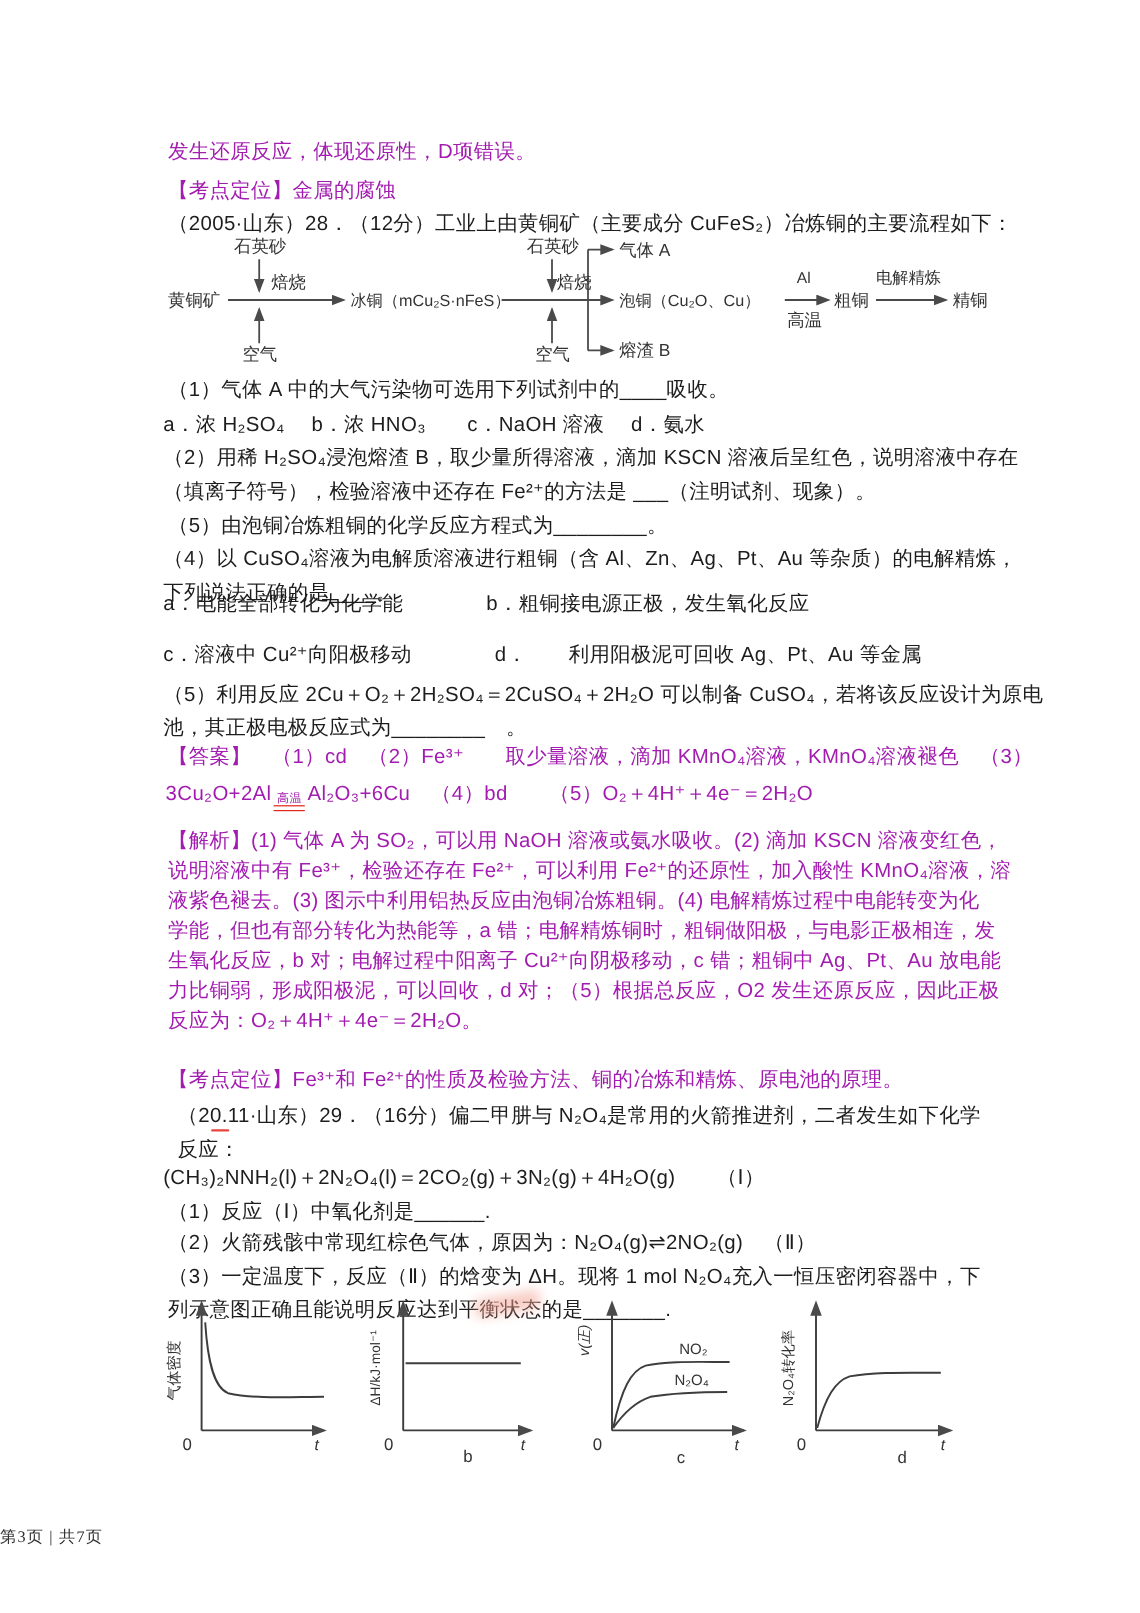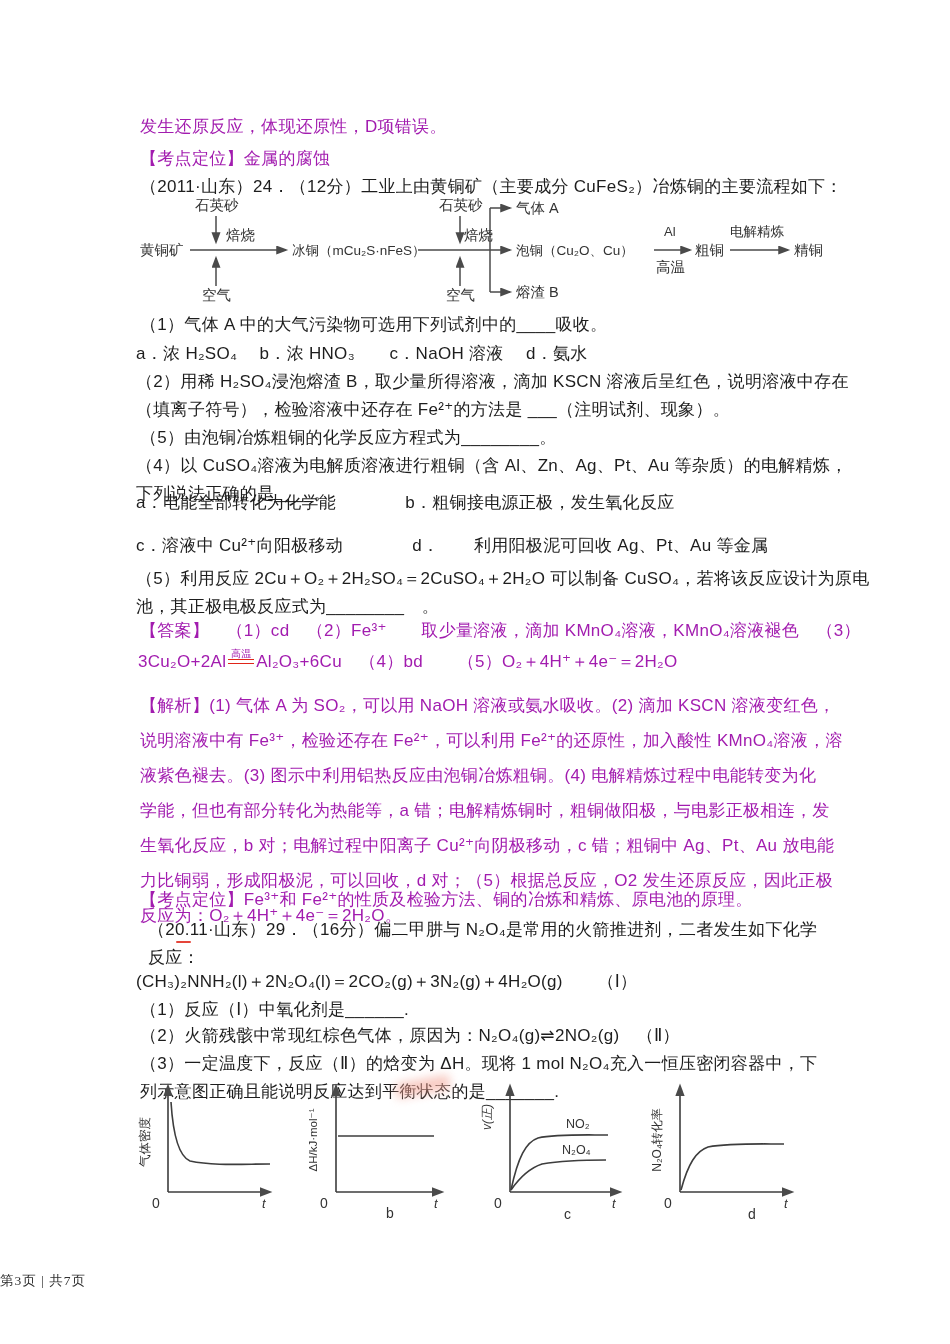--- a/index.html
+++ b/index.html
@@ -1,38 +1,38 @@
 <!DOCTYPE html>
 <html><head>
 <meta charset="utf-8">
 <style>
   html,body{margin:0;padding:0;background:#fff;}
   .page{position:relative;width:950px;height:1344px;background:#ffffff;overflow:hidden;
         font-family:"Liberation Sans","DejaVu Sans",sans-serif;color:#1d1d1d;}
   .t{position:absolute;font-size:17px;line-height:27.5px;letter-spacing:.3px;white-space:pre-wrap;}
   .red{color:#a21caf;}
-  .eqline{display:flex;align-items:flex-start;}
+  .eqline{display:flex;align-items:flex-end;}
   .cond{display:inline-flex;flex-direction:column;align-items:center;margin:0 2px;vertical-align:middle;}
   .cond-top{font-size:10px;line-height:11px;}
   .cond-line{width:26px;height:3px;border-top:1px solid #e02418;border-bottom:1px solid #e02418;}
   svg text{font-family:"Liberation Sans","DejaVu Sans",sans-serif;}
   .squiggle{position:absolute;left:176px;top:941px;width:15px;height:2px;background:#e02418;opacity:.85;border-radius:2px;}
   .smudge{position:absolute;left:396px;top:1079px;width:54px;height:15px;background:#f2a091;filter:blur(5px);opacity:.55;transform:rotate(-10deg);}
   .footer{position:absolute;left:0;right:0;top:1272px;text-align:left;font-size:13.5px;color:#2f2f2f;
           font-family:"Liberation Serif","DejaVu Serif",serif;letter-spacing:1px;}
 </style>
 </head>
 <body>
 
 <div class="page">
 
   <div class="t red" style="left:140px;top:113px;width:756px">发生还原反应，体现还原性，D项错误。</div>
   <div class="t red" style="left:140px;top:145px;width:756px">【考点定位】金属的腐蚀</div>
 
-  <div class="t" style="left:140px;top:173px;width:770px">（2011·山东）24．（12分）工业上由黄铜矿（主要成分 CuFeS₂）冶炼铜的主要流程如下：</div>
+  <div class="t" style="left:140px;top:173px;width:770px">（2005·山东）28．（12分）工业上由黄铜矿（主要成分 CuFeS₂）冶炼铜的主要流程如下：</div>
 
   <svg style="position:absolute;left:138px;top:196px" width="690" height="110" viewBox="0 0 690 110">
     <defs>
       <marker id="ah" markerWidth="9" markerHeight="8" refX="6.5" refY="3" orient="auto">
         <path d="M0,0 L8,3 L0,6 Z" fill="#4a4a4a"></path>
       </marker>
     </defs>
     <g stroke="#4a4a4a" stroke-width="1.5" fill="none">
       <path d="M52 54 H148" marker-end="url(#ah)"></path>
       <path d="M78 20 V46" marker-end="url(#ah)"></path>
@@ -78,21 +78,21 @@
   <div class="t" style="left:136px;top:532px;width:770px">c．溶液中 Cu²⁺向阳极移动　　　　d．　　利用阳极泥可回收 Ag、Pt、Au 等金属</div>
   <div class="t" style="left:136px;top:565px;width:775px">（5）利用反应 2Cu＋O₂＋2H₂SO₄＝2CuSO₄＋2H₂O 可以制备 CuSO₄，若将该反应设计为原电
 池，其正极电极反应式为________　。</div>
 
   <div class="t red" style="left:140px;top:617px;width:775px">【答案】　（1）cd　（2）Fe³⁺　　取少量溶液，滴加 KMnO₄溶液，KMnO₄溶液褪色　（3）</div>
 
   <div class="t red eqline" style="left:138px;top:648px;width:775px">
     <span>3Cu₂O+2Al</span><span class="cond"><span class="cond-top">高温</span><span class="cond-line"></span></span><span>Al₂O₃+6Cu　（4）bd　　（5）O₂＋4H⁺＋4e⁻＝2H₂O</span>
   </div>
 
-  <div class="t red" style="left:140px;top:688px;width:756px;line-height:35px">【解析】(1) 气体 A 为 SO₂，可以用 NaOH 溶液或氨水吸收。(2) 滴加 KSCN 溶液变红色，
+  <div class="t red" style="left:140px;top:688px;width:756px;line-height:25px">【解析】(1) 气体 A 为 SO₂，可以用 NaOH 溶液或氨水吸收。(2) 滴加 KSCN 溶液变红色，
 说明溶液中有 Fe³⁺，检验还存在 Fe²⁺，可以利用 Fe²⁺的还原性，加入酸性 KMnO₄溶液，溶
 液紫色褪去。(3) 图示中利用铝热反应由泡铜冶炼粗铜。(4) 电解精炼过程中电能转变为化
 学能，但也有部分转化为热能等，a 错；电解精炼铜时，粗铜做阳极，与电影正极相连，发
 生氧化反应，b 对；电解过程中阳离子 Cu²⁺向阴极移动，c 错；粗铜中 Ag、Pt、Au 放电能
 力比铜弱，形成阳极泥，可以回收，d 对；（5）根据总反应，O2 发生还原反应，因此正极
 反应为：O₂＋4H⁺＋4e⁻＝2H₂O。</div>
   <div class="t red" style="left:140px;top:886px;width:770px">【考点定位】Fe³⁺和 Fe²⁺的性质及检验方法、铜的冶炼和精炼、原电池的原理。</div>
 
   <div class="t" style="left:148px;top:916px;width:775px">（20.11·山东）29．（16分）偏二甲肼与 N₂O₄是常用的火箭推进剂，二者发生如下化学
 反应：</div>

